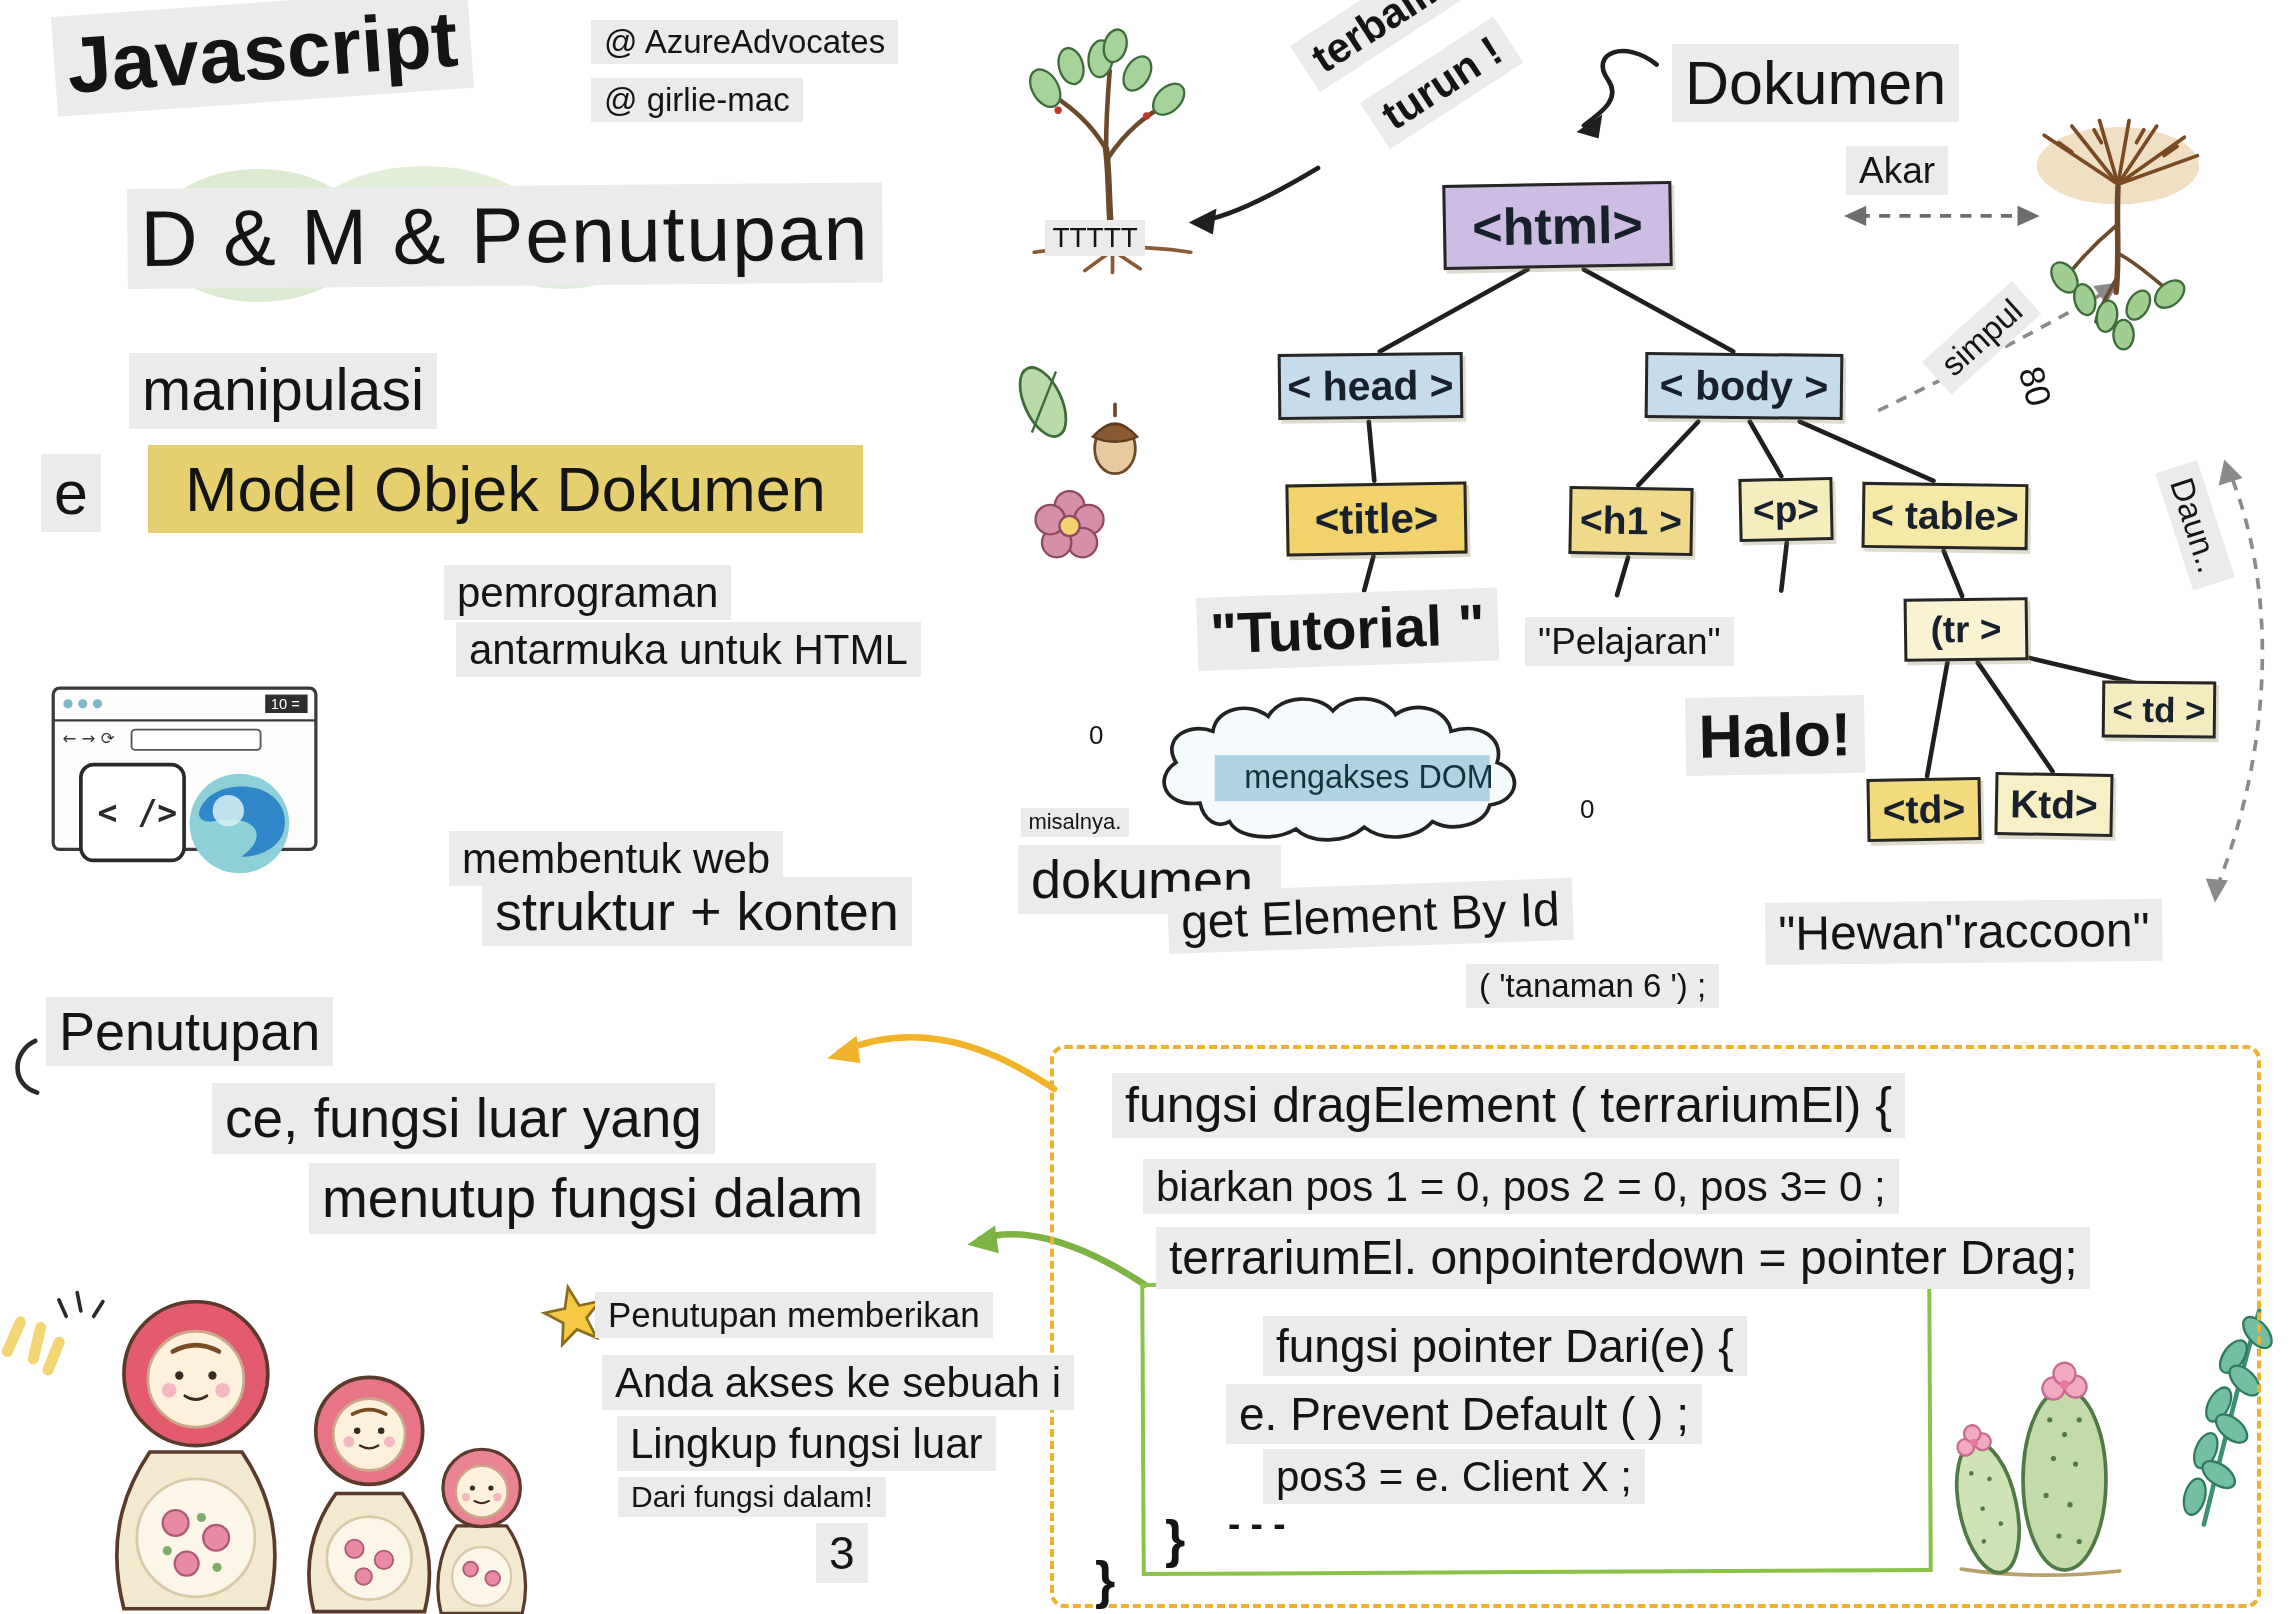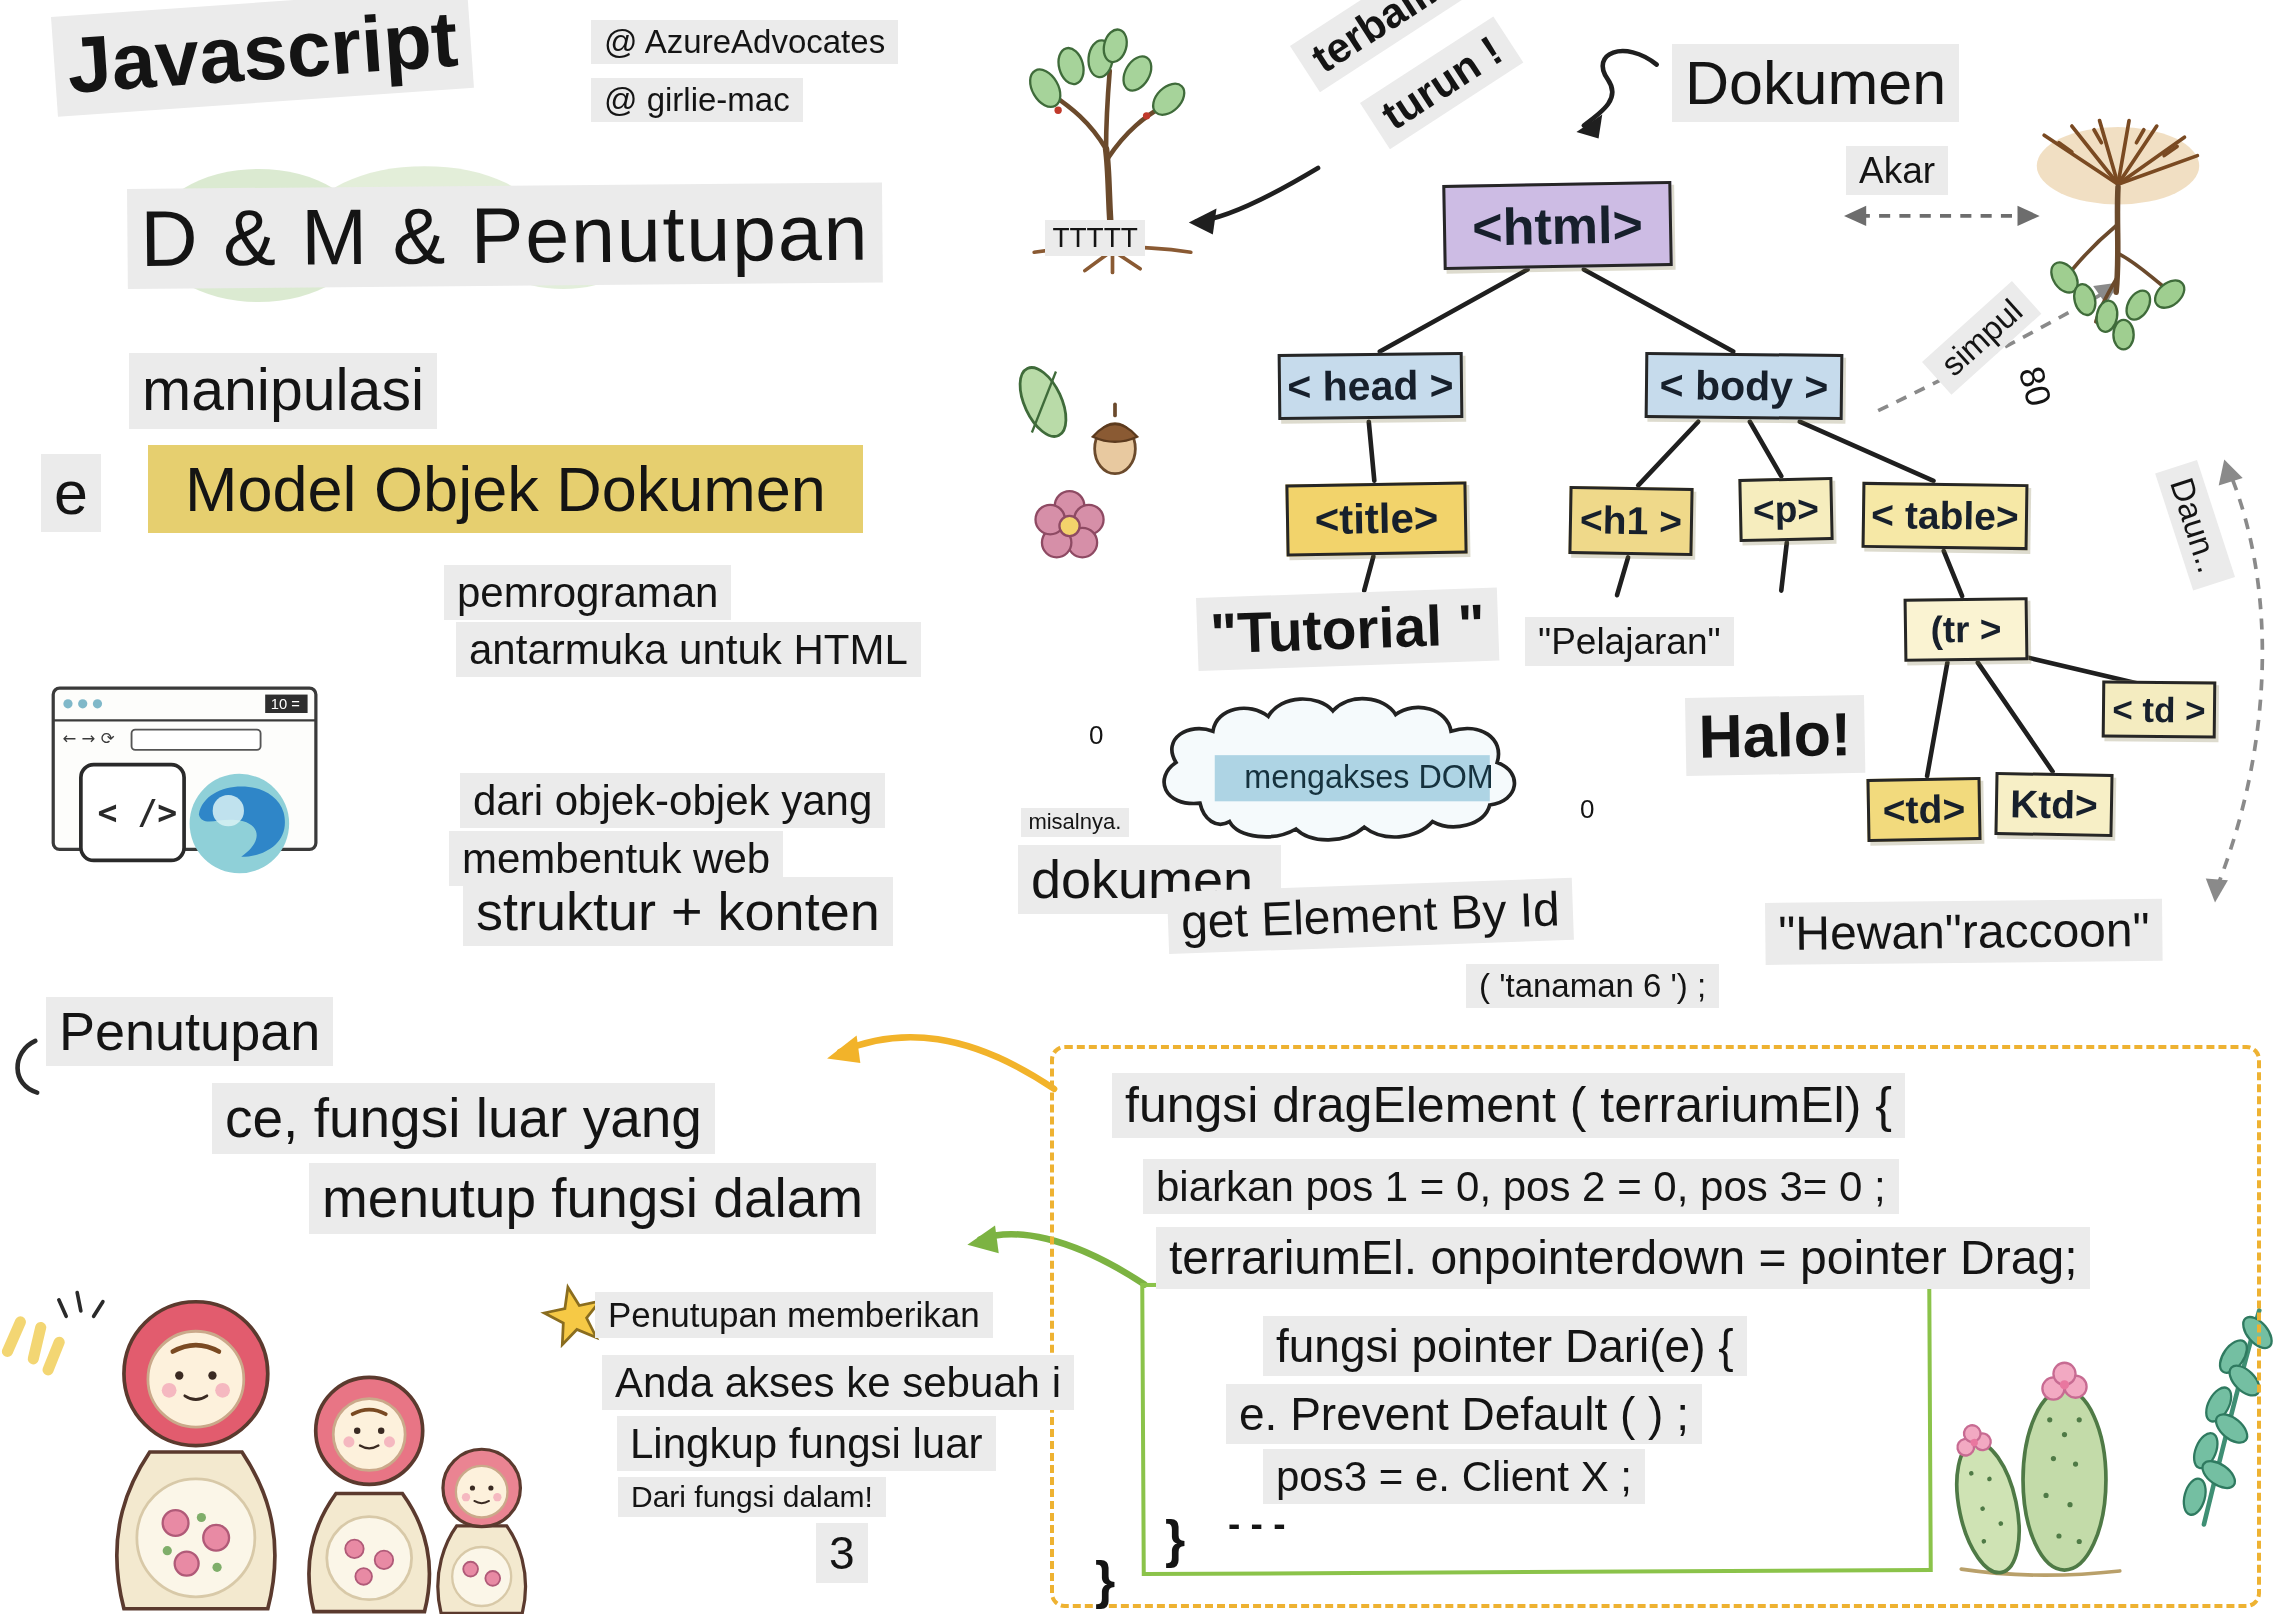--- a/index.html
+++ b/index.html
@@ -314,23 +314,22 @@
   <div class="chip" style="left:51px;top:16.6px;font-size:79px;font-weight:bold;transform:rotate(-4deg)">Javascript</div>
   <div class="chip" style="left:591px;top:20px;font-size:33px">@ AzureAdvocates</div>
   <div class="chip" style="left:591px;top:78px;font-size:33px">@ girlie-mac</div>
   <div class="chip" style="left:127px;top:189px;font-size:79px;letter-spacing:1.8px;transform:rotate(-0.5deg)">D &amp; M &amp; Penutupan</div>
   <div class="chip" style="left:129px;top:353px;font-size:59px">manipulasi</div>
   <div class="chip" style="left:41px;top:454px;font-size:61px">e</div>
   <div class="chip" style="left:148px;top:445px;font-size:63px;background:#e6cf6f;padding:5.5px 37px">Model Objek Dokumen</div>
 
   <div class="chip" style="left:444px;top:565px;font-size:42px">pemrograman</div>
   <div class="chip" style="left:456px;top:622px;font-size:42px">antarmuka untuk HTML</div>
-  <div class="chip" style="left:460px;top:773px;font-size:42px">dari objek-objek yang</div>
   <div class="chip" style="left:449px;top:831px;font-size:42px">membentuk web</div>
-  <div class="chip" style="left:463px;top:877px;font-size:54px">struktur + konten</div>
+  <div class="chip" style="left:482px;top:877px;font-size:54px">struktur + konten</div>
 
   <div class="chip" style="left:1290px;top:46px;font-size:42px;font-weight:bold;transform:rotate(-33deg)">terbalik</div>
   <div class="chip" style="left:1360px;top:103px;font-size:42px;font-weight:bold;transform:rotate(-33deg)">turun !</div>
   <div class="chip" style="left:1045px;top:220px;font-size:28px;padding:0.9px 7.4px">TTTTT</div>
   <div class="chip" style="left:1672px;top:44px;font-size:61px">Dokumen</div>
   <div class="chip" style="left:1846px;top:146px;font-size:37px">Akar</div>
   <div class="chip" style="left:1922px;top:362px;font-size:33px;transform:rotate(-42deg)">simpul</div>
   <div class="chip plain" style="left:2049px;top:349px;font-size:35px;transform:rotate(75deg)">80</div>
   <div class="chip" style="left:2197px;top:460px;font-size:33px;transform:rotate(72deg)">Daun..</div>
 

